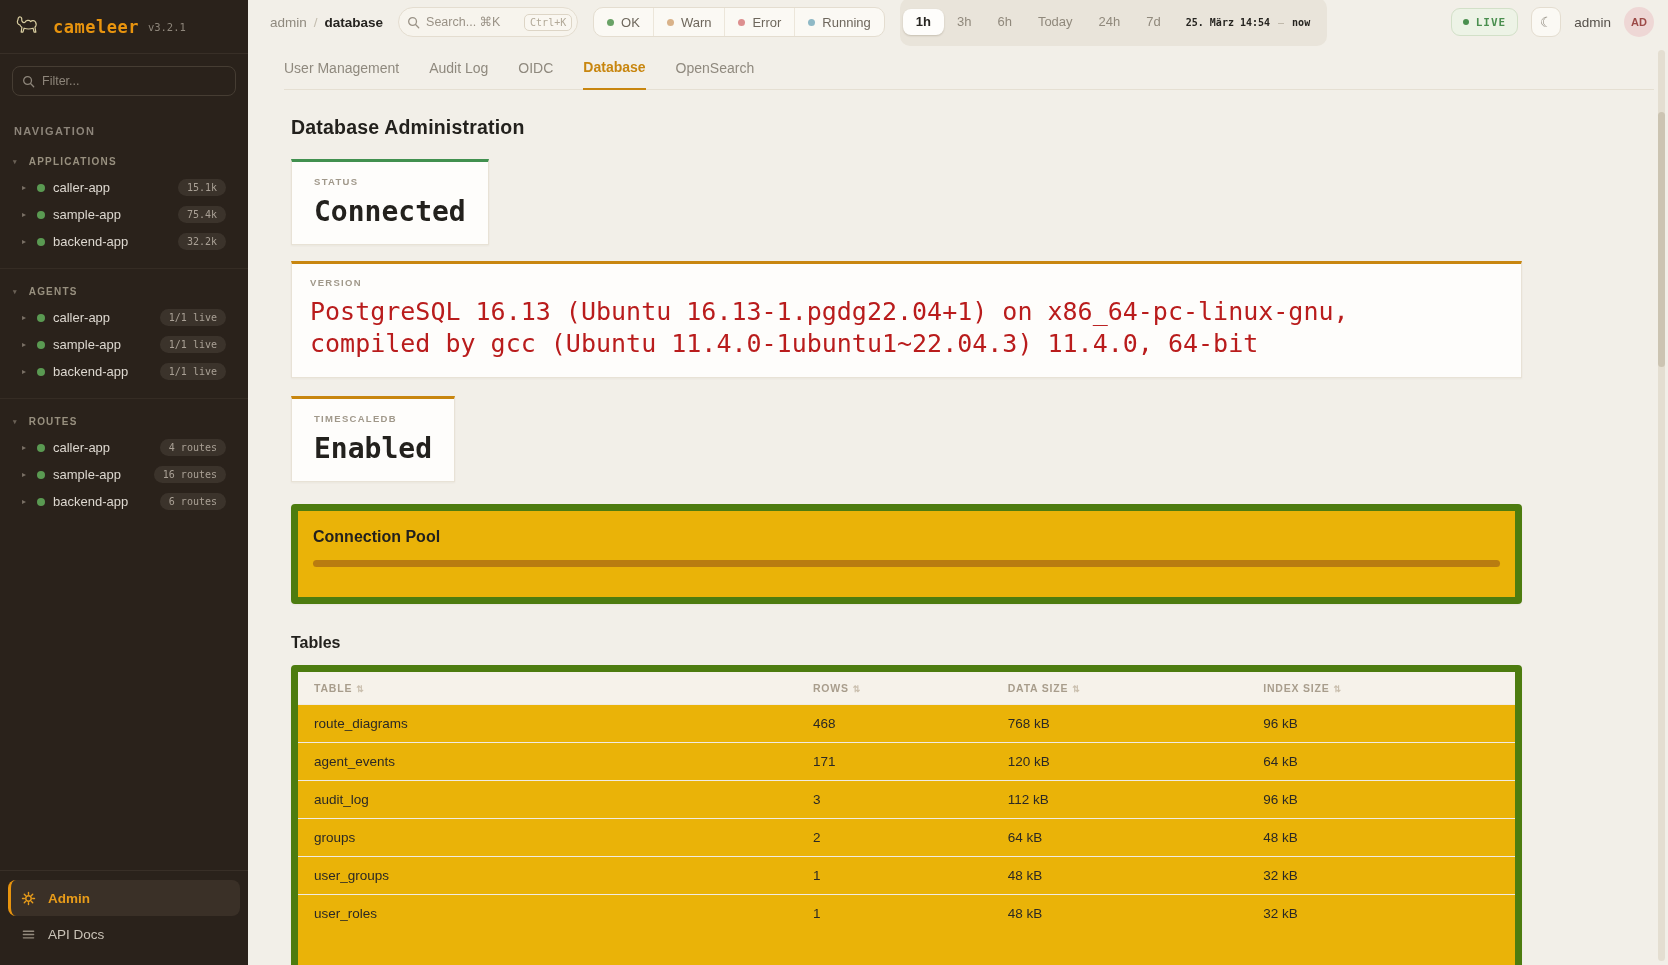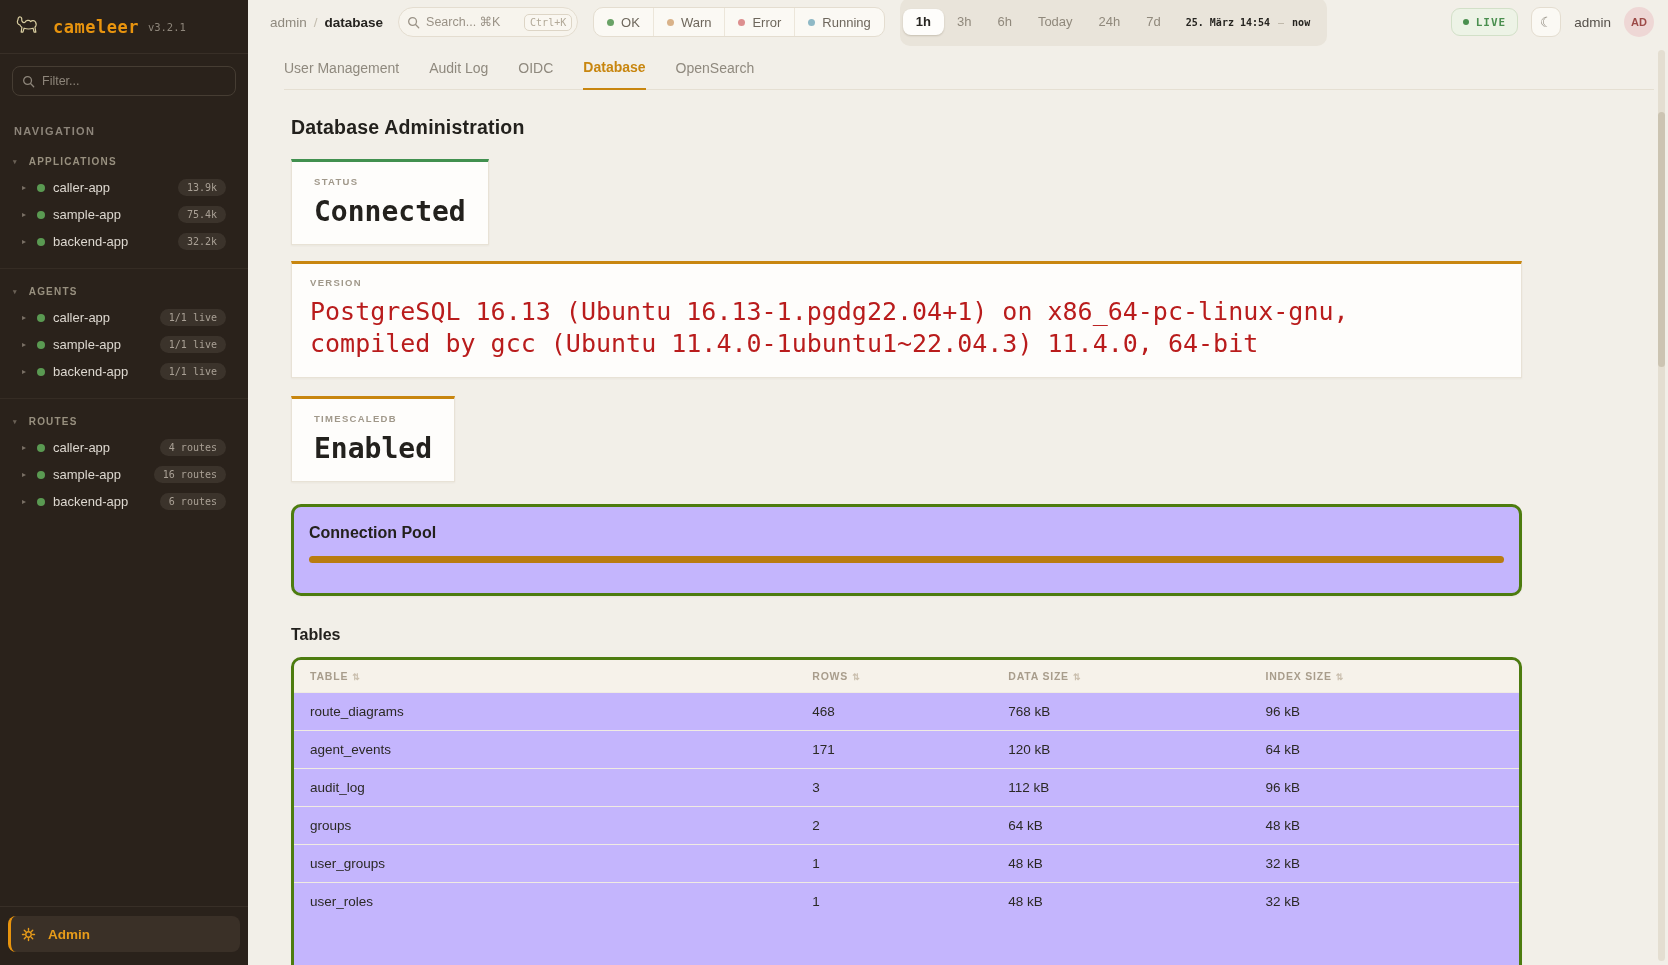--- a/index.html
+++ b/index.html
@@ -87,21 +87,21 @@
     background:#fefdfb; border:1px solid #e8e2d6; border-top:3px solid #c8860f;
     border-radius:0; box-shadow:0 1px 2px rgba(80,60,20,.05);
   }
   .mini-card { display:inline-block; padding:14px 22px 16px; min-width:140px; }
   .card-label { font-size:9.5px; font-weight:bold; letter-spacing:1.3px; color:#a0988a; margin-bottom:8px; }
   .card-value { font-family:"DejaVu Sans Mono", monospace; font-size:28px; font-weight:600; color:#23211d; }
 
   .version-card { margin:16px 0 18px; padding:13px 18px 17px; }
   .version-text { font-family:"DejaVu Sans Mono", monospace; font-size:25px; font-weight:500; color:#b91c1c; line-height:1.27; max-width:1165px; }
 
-  .plain-card { background:#c4b5fd; border:3px solid #4d7c0f; border-radius:10px; box-shadow:0 1px 2px rgba(80,60,20,.05); }
+  .plain-card { background:#eab308; border:7px solid #4d7c0f; border-radius:4px; box-shadow:0 1px 2px rgba(80,60,20,.05); }
   .pool-card { margin-top:22px; padding:17px 15px 18px; }
   .pool-title { font-size:16px; font-weight:800; color:#23211d; margin-bottom:14px; }
   .pool-bar { height:7px; border-radius:4px; margin-bottom:12px; }
   .pool-stats { display:flex; gap:30px; font-size:12px; color:#57534b; }
   .pool-stat { display:flex; gap:5px; }
 
   .tables-title { font-size:16px; font-weight:800; color:#23211d; margin:30px 0 13px; }
   .table-card { overflow:hidden; padding-bottom:60px; }
   table { width:100%; border-collapse:collapse; }
   col.c1{width:41%;} col.c2{width:16%;} col.c3{width:21%;} col.c4{width:22%;}
@@ -142,21 +142,21 @@
   <nav>
     <div class="nav-section">
       <div class="section-title">
         <span class="tiny-caret">▾</span>
         <span>APPLICATIONS</span>
       </div>
       <div class="nav-item">
         <span class="item-caret">▸</span>
         <span class="item-dot" style="background: rgb(90, 154, 82);"></span>
         <span>caller-app</span>
-        <span class="badge">13.9k</span>
+        <span class="badge">15.1k</span>
       </div>
       <div class="nav-item">
         <span class="item-caret">▸</span>
         <span class="item-dot" style="background: rgb(90, 154, 82);"></span>
         <span>sample-app</span>
         <span class="badge">75.4k</span>
       </div>
       <div class="nav-item">
         <span class="item-caret">▸</span>
         <span class="item-dot" style="background: rgb(90, 154, 82);"></span>
@@ -220,20 +220,28 @@
     <div class="foot-item active">
       <span style="display:flex">
         <svg width="15" height="15" viewBox="0 0 16 16">
             <g stroke="#e89c1a" stroke-width="1.5" fill="none" stroke-linecap="round">
               <circle cx="8" cy="8" r="2.9"></circle>
               <path d="M8 1.6v1.9M8 12.5v1.9M1.6 8h1.9M12.5 8h1.9M3.5 3.5l1.3 1.3M11.2 11.2l1.3 1.3M12.5 3.5l-1.3 1.3M4.8 11.2l-1.3 1.3"></path>
             </g>
           </svg>
       </span>
       <span>Admin</span>
+    </div>
+    <div class="foot-item">
+      <span style="display:flex">
+        <svg width="15" height="15" viewBox="0 0 16 16">
+            <path d="M2.5 4.5h11M2.5 8h11M2.5 11.5h11" stroke="#948b7e" stroke-width="1.4" stroke-linecap="round"></path>
+          </svg>
+      </span>
+      <span>API Docs</span>
     </div>
   </div>
 </aside>
 
 <div class="main">
 
   <div class="topbar">
     <div class="crumb">
       <span class="crumb-section">admin</span>
       <span class="crumb-sep">/</span>

